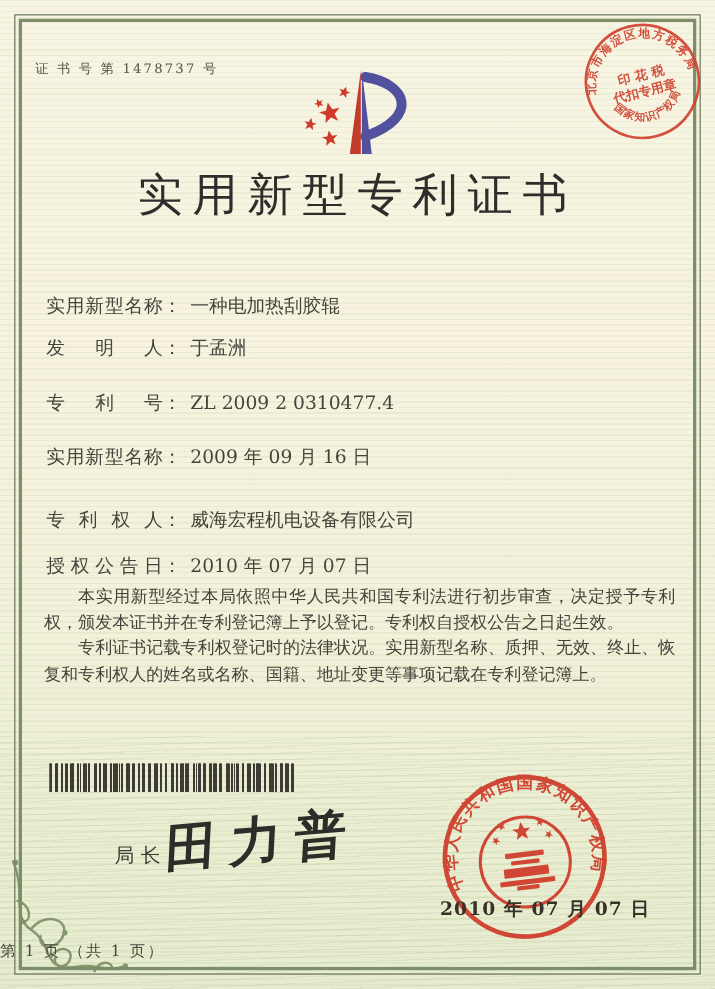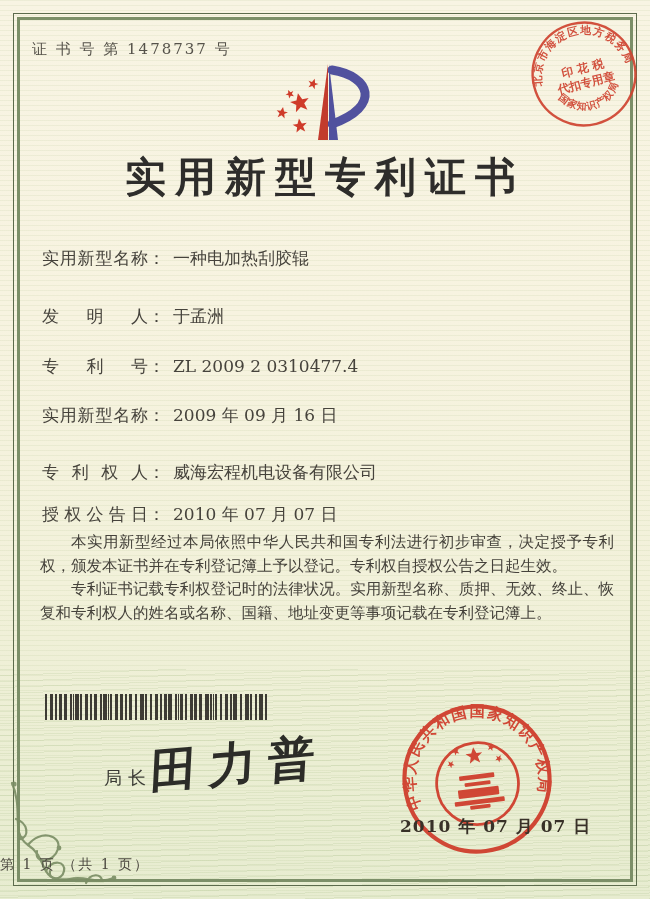--- a/index.html
+++ b/index.html
@@ -7,28 +7,28 @@
     position:relative;width:650px;height:899px;margin:0 auto;overflow:hidden;
     background:linear-gradient(180deg,#f8f4e3 0%,#f7f3e0 35%,#f2f1da 65%,#ebeed3 85%,#e7ecd0 100%);
     font-family:"DejaVu Serif","Liberation Serif",serif;color:#46433c;
   }
   .texture{position:absolute;inset:0;pointer-events:none;
     background:repeating-linear-gradient(180deg,rgba(140,170,100,0.10) 0 1px,transparent 1px 5px);}
   .waves{position:absolute;left:0;right:0;bottom:0;height:230px;pointer-events:none;
     background:repeating-linear-gradient(178deg,rgba(125,160,90,0.13) 0 1px,transparent 1px 6px);}
   .border-outer{position:absolute;inset:13px;border:1px solid #5c6b4c;pointer-events:none;}
   .border-inner{position:absolute;inset:17px;border:3px solid #7c8f68;pointer-events:none;}
-  .cert-no{position:absolute;left:32px;top:40px;font-size:15px;letter-spacing:2px;color:#55524a;text-align:center;}
+  .cert-no{position:absolute;left:32px;top:54px;font-size:12px;letter-spacing:2px;color:#55524a;text-align:center;}
   .title{position:absolute;left:0;right:0;top:150px;text-align:center;font-size:41px;
-    letter-spacing:9px;font-weight:700;color:#2e2d2b;}
+    letter-spacing:9px;font-weight:400;color:#2e2d2b;}
   .tax-stamp{position:absolute;left:528px;top:18px;transform:rotate(-14deg);opacity:.92;}
   .logo{position:absolute;left:270px;top:58px;}
   .fields{position:absolute;left:42px;top:243px;width:570px;font-size:17px;}
   .frow{position:absolute;left:0;white-space:nowrap;}
-  .r0{top:4px}.r1{top:62px}.r2{top:112px}.r3{top:161px}.r4{top:218px}.r5{top:260px}
+  .r0{top:24px}.r1{top:62px}.r2{top:112px}.r3{top:161px}.r4{top:218px}.r5{top:260px}
   .flabel{display:inline-block;width:106px;text-align:justify;text-align-last:justify;}
   .fcolon{margin-right:8px;}
   .paras{position:absolute;left:40px;top:531px;width:574px;font-size:15.5px;line-height:23.5px;
     text-align:justify;color:#45423b;}
   .paras p{margin:0;text-indent:2em;}
   .barcode{position:absolute;left:45px;top:694px;width:224px;height:26px;opacity:.88;
     background-image:
       repeating-linear-gradient(90deg,#26241f 0 2px,transparent 2px 5px),
       repeating-linear-gradient(90deg,#26241f 0 1px,transparent 1px 7px),
       repeating-linear-gradient(90deg,transparent 0 6px,#26241f 6px 8px,transparent 8px 13px);}

